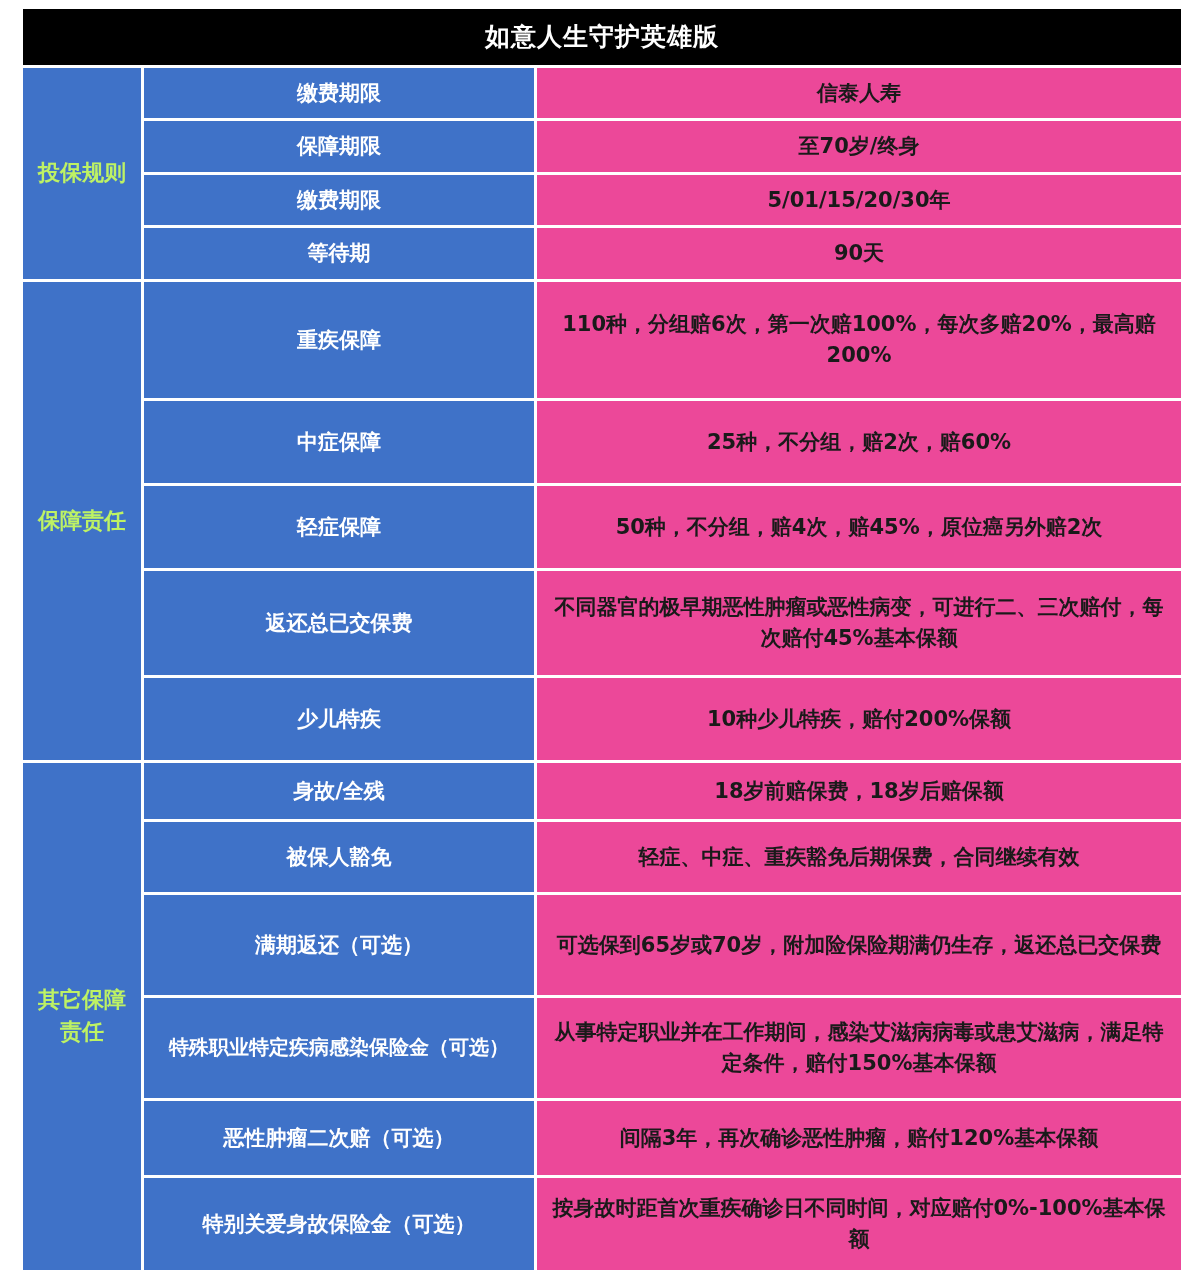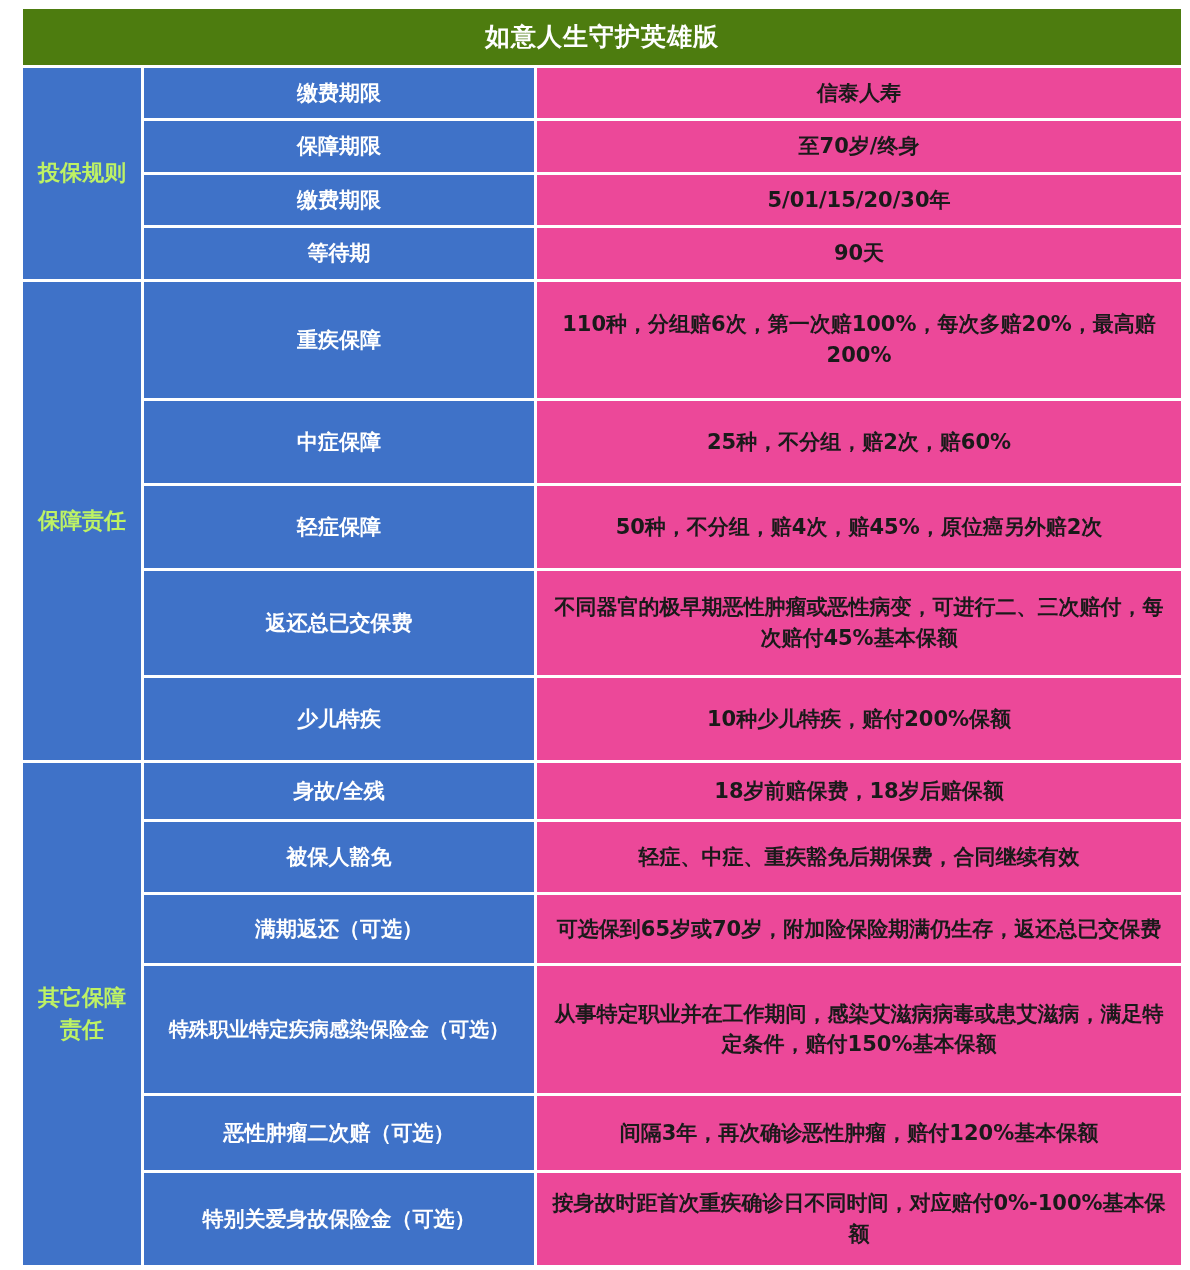--- a/index.html
+++ b/index.html
@@ -26,21 +26,21 @@
   }
   td {
     vertical-align: middle;
     text-align: center;
     font-size: 20px;
     line-height: 1.45;
     padding: 6px 8px;
     box-sizing: border-box;
   }
   .title-cell {
-    background: #4d7c0f;
+    background: #000000;
     color: #ffffff;
     font-weight: bold;
     font-size: 25px;
     height: 56px;
     letter-spacing: 1px;
   }
   .group-cell {
     background: #3f72c8;
     color: #bef264;
     font-weight: bold;
@@ -123,25 +123,25 @@
       <tr>
         <td class="group-cell" rowspan="6">其它保障责任</td>
         <td class="label-cell" style="height:56px">身故/全残</td>
         <td class="value-cell">18岁前赔保费，18岁后赔保额</td>
       </tr>
       <tr>
         <td class="label-cell" style="height:70px">被保人豁免</td>
         <td class="value-cell">轻症、中症、重疾豁免后期保费，合同继续有效</td>
       </tr>
       <tr>
-        <td class="label-cell" style="height:68px">满期返还（可选）</td>
+        <td class="label-cell" style="height:100px">满期返还（可选）</td>
         <td class="value-cell">可选保到65岁或70岁，附加险保险期满仍生存，返还总已交保费</td>
       </tr>
       <tr>
-        <td class="label-cell" style="height:127px; font-size:20px">特殊职业特定疾病感染保险金（可选）</td>
+        <td class="label-cell" style="height:100px; font-size:20px">特殊职业特定疾病感染保险金（可选）</td>
         <td class="value-cell">从事特定职业并在工作期间，感染艾滋病病毒或患艾滋病，满足特定条件，赔付150%基本保额</td>
       </tr>
       <tr>
         <td class="label-cell" style="height:74px">恶性肿瘤二次赔（可选）</td>
         <td class="value-cell">间隔3年，再次确诊恶性肿瘤，赔付120%基本保额</td>
       </tr>
       <tr>
         <td class="label-cell" style="height:92px">特别关爱身故保险金（可选）</td>
         <td class="value-cell">按身故时距首次重疾确诊日不同时间，对应赔付0%-100%基本保额</td>
       </tr>

